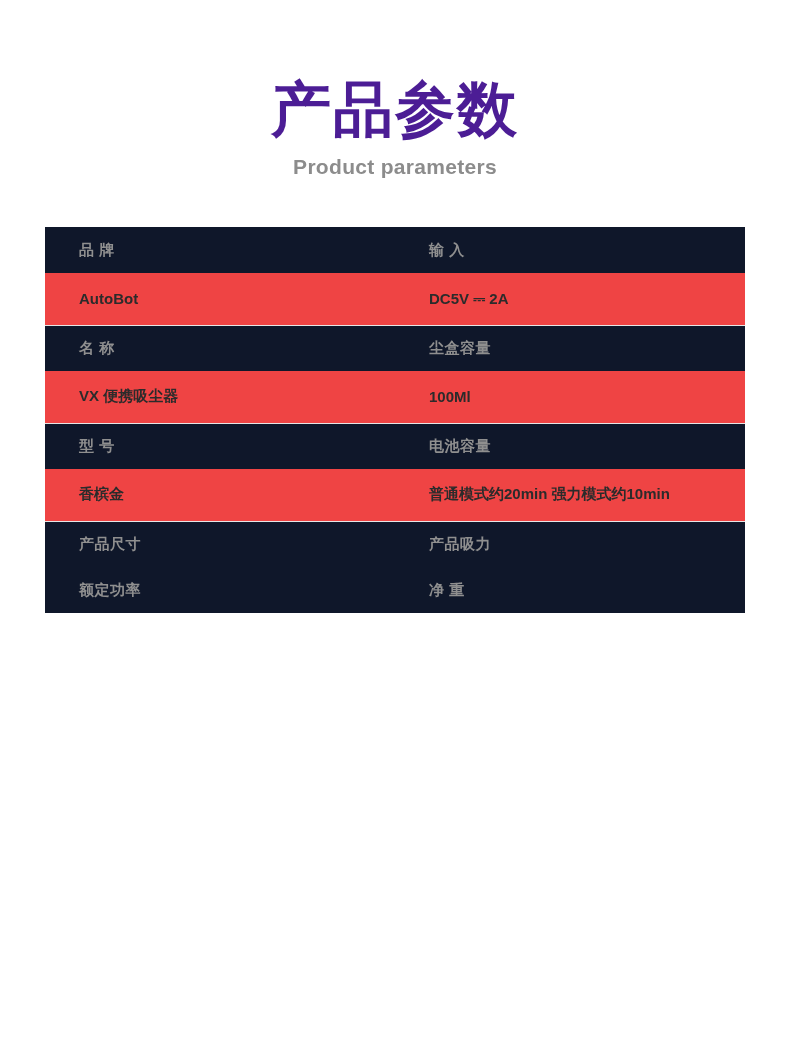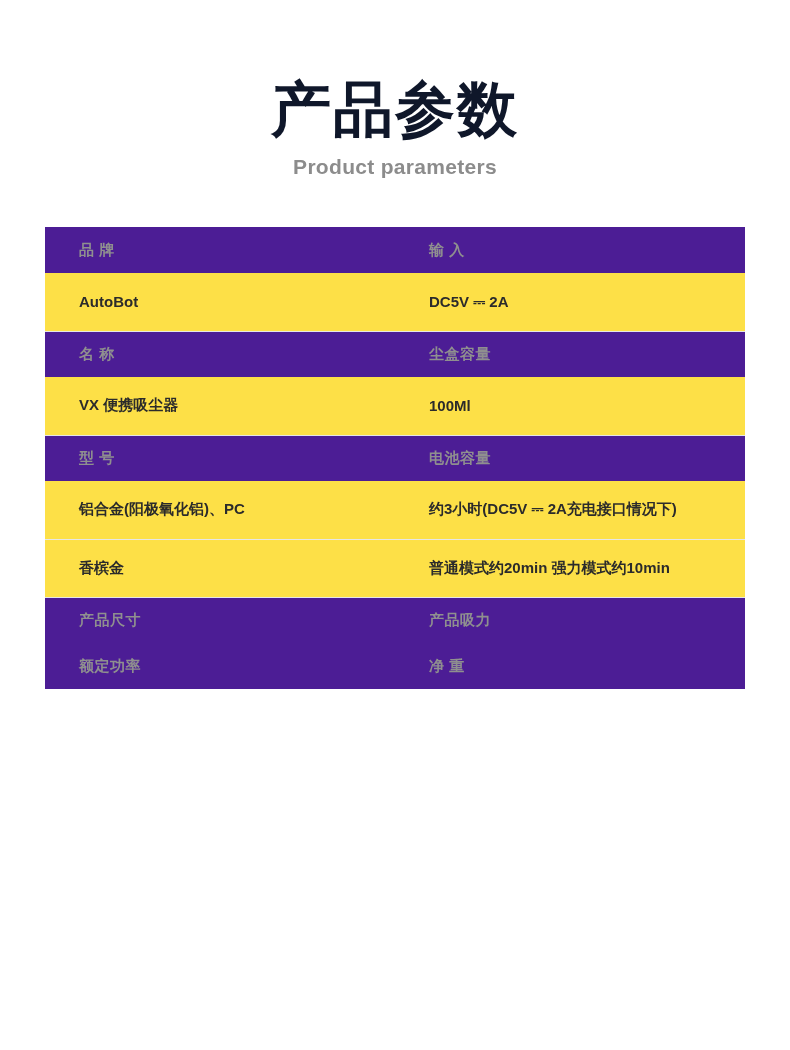--- a/index.html
+++ b/index.html
@@ -21,21 +21,21 @@
     position: relative;
   }
   .header {
     text-align: center;
     padding-top: 78px;
   }
   .title-cn {
     font-size: 60px;
     font-weight: bold;
     letter-spacing: 2px;
-    color: #0f172a;
+    color: #4c1d95;
     line-height: 1.05;
     margin: 0;
   }
   .title-en {
     font-size: 21px;
     font-weight: bold;
     color: #8c8c8c;
     margin: 14px 0 0 0;
     letter-spacing: 0.3px;
   }
@@ -43,30 +43,30 @@
     margin: 48px auto 0 auto;
     width: 700px;
     border-collapse: collapse;
     table-layout: fixed;
   }
   .table td {
     padding: 0;
     vertical-align: middle;
   }
   .row-label td {
-    background: #4c1d95;
+    background: #0f172a;
     height: 46px;
     color: #8f8f8f;
     font-size: 15px;
     font-weight: bold;
     letter-spacing: 0.5px;
   }
   .row-value td {
-    background: #fde047;
-    height: 58px;
+    background: #ef4444;
+    height: 52px;
     color: #2b2b2b;
     font-size: 15px;
     font-weight: bold;
     border-bottom: 1px solid #e6e6e6;
   }
   .c1 { width: 350px; padding-left: 34px !important; box-sizing: border-box; }
   .c2 { width: 350px; padding-left: 34px !important; box-sizing: border-box; }
   .row-value td.c1, .row-value td.c2 { padding-left: 34px; }
 </style>
 </head>
@@ -98,24 +98,20 @@
       <tr class="row-value">
         <td class="c1">VX 便携吸尘器</td>
         <td class="c2">100Ml</td>
       </tr>
 
       <tr class="row-label">
         <td class="c1">型 号</td>
         <td class="c2">电池容量</td>
       </tr>
 
-      <tr class="row-value">
-        <td class="c1">铝合金(阳极氧化铝)、PC</td>
-        <td class="c2">约3小时(DC5V ⎓ 2A充电接口情况下)</td>
-      </tr>
 
       <tr class="row-value">
         <td class="c1">香槟金</td>
         <td class="c2">普通模式约20min 强力模式约10min</td>
       </tr>
 
       <tr class="row-label">
         <td class="c1">产品尺寸</td>
         <td class="c2">产品吸力</td>
       </tr>

